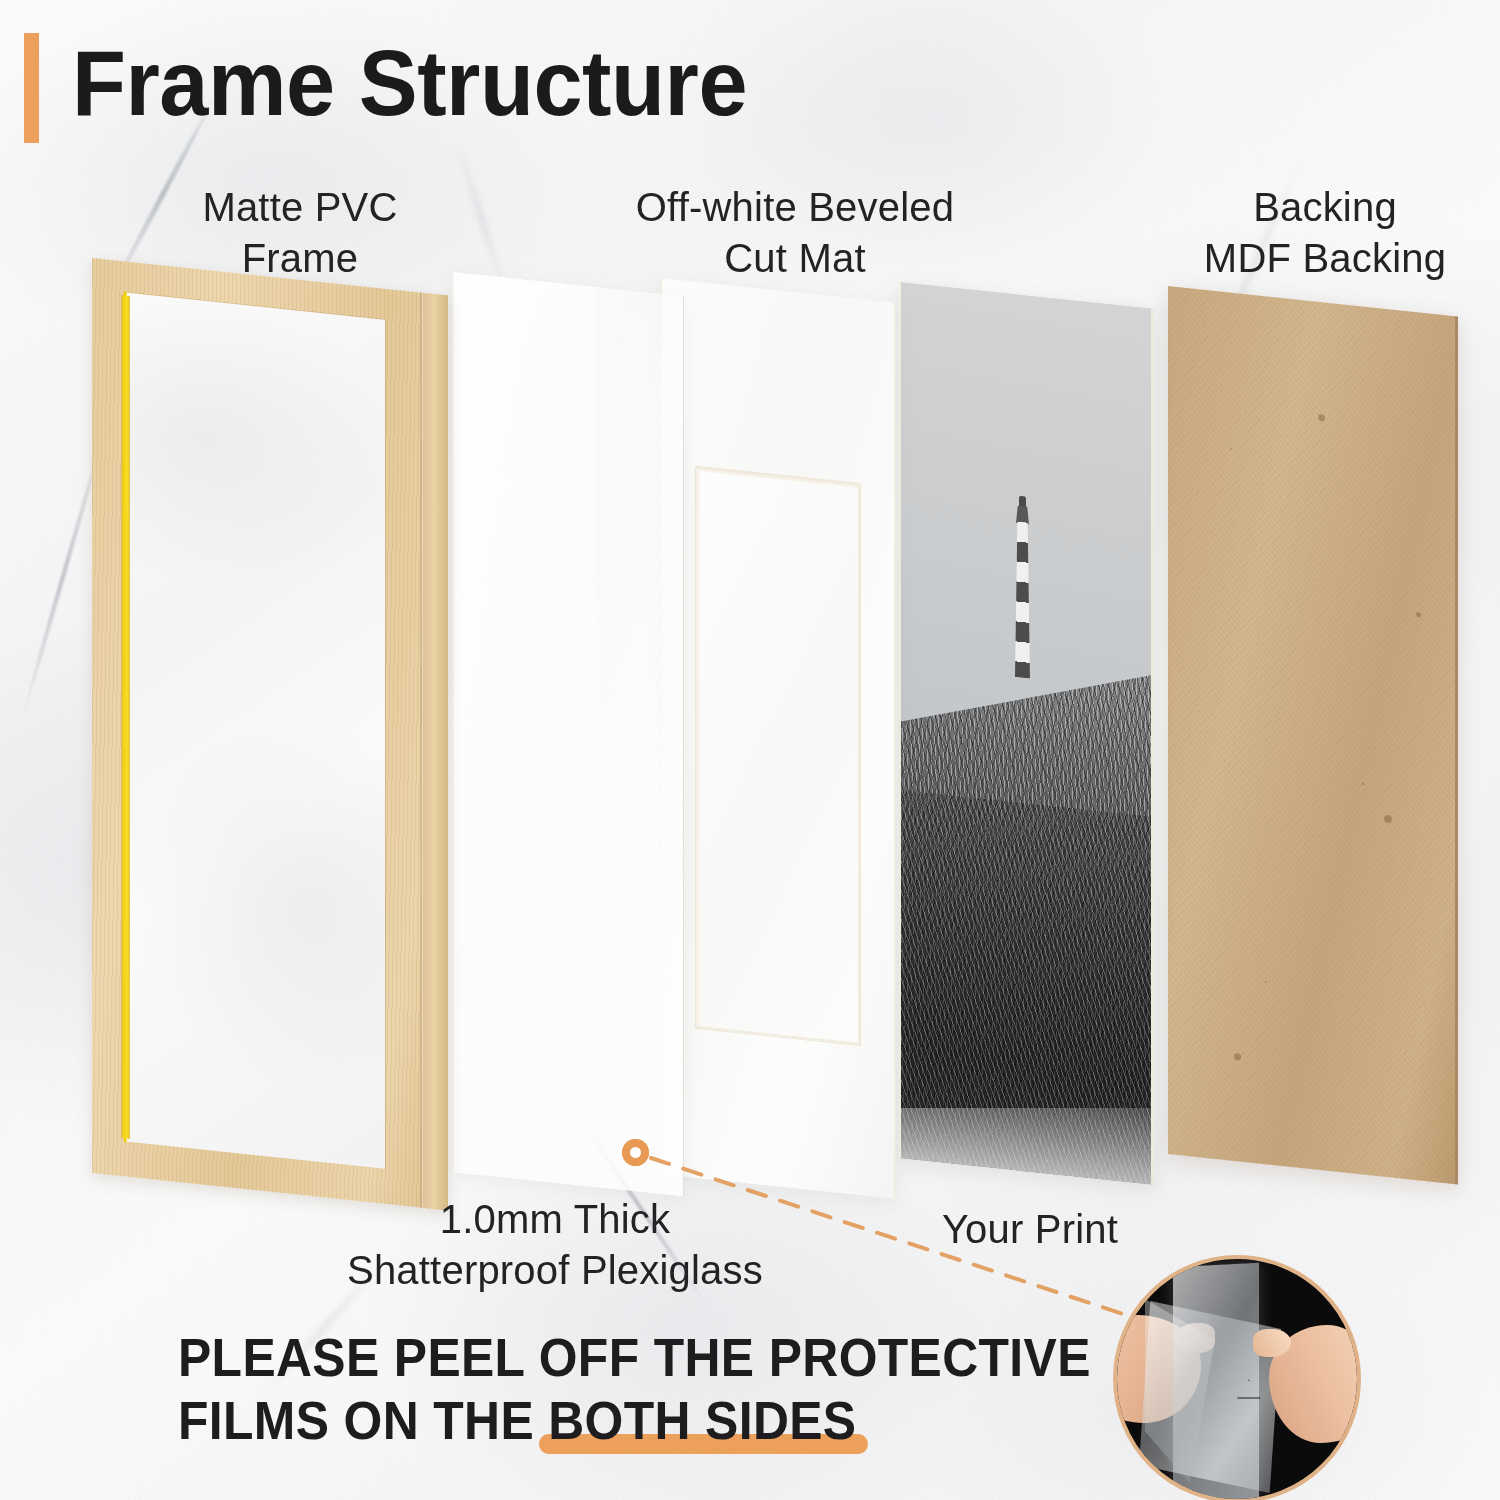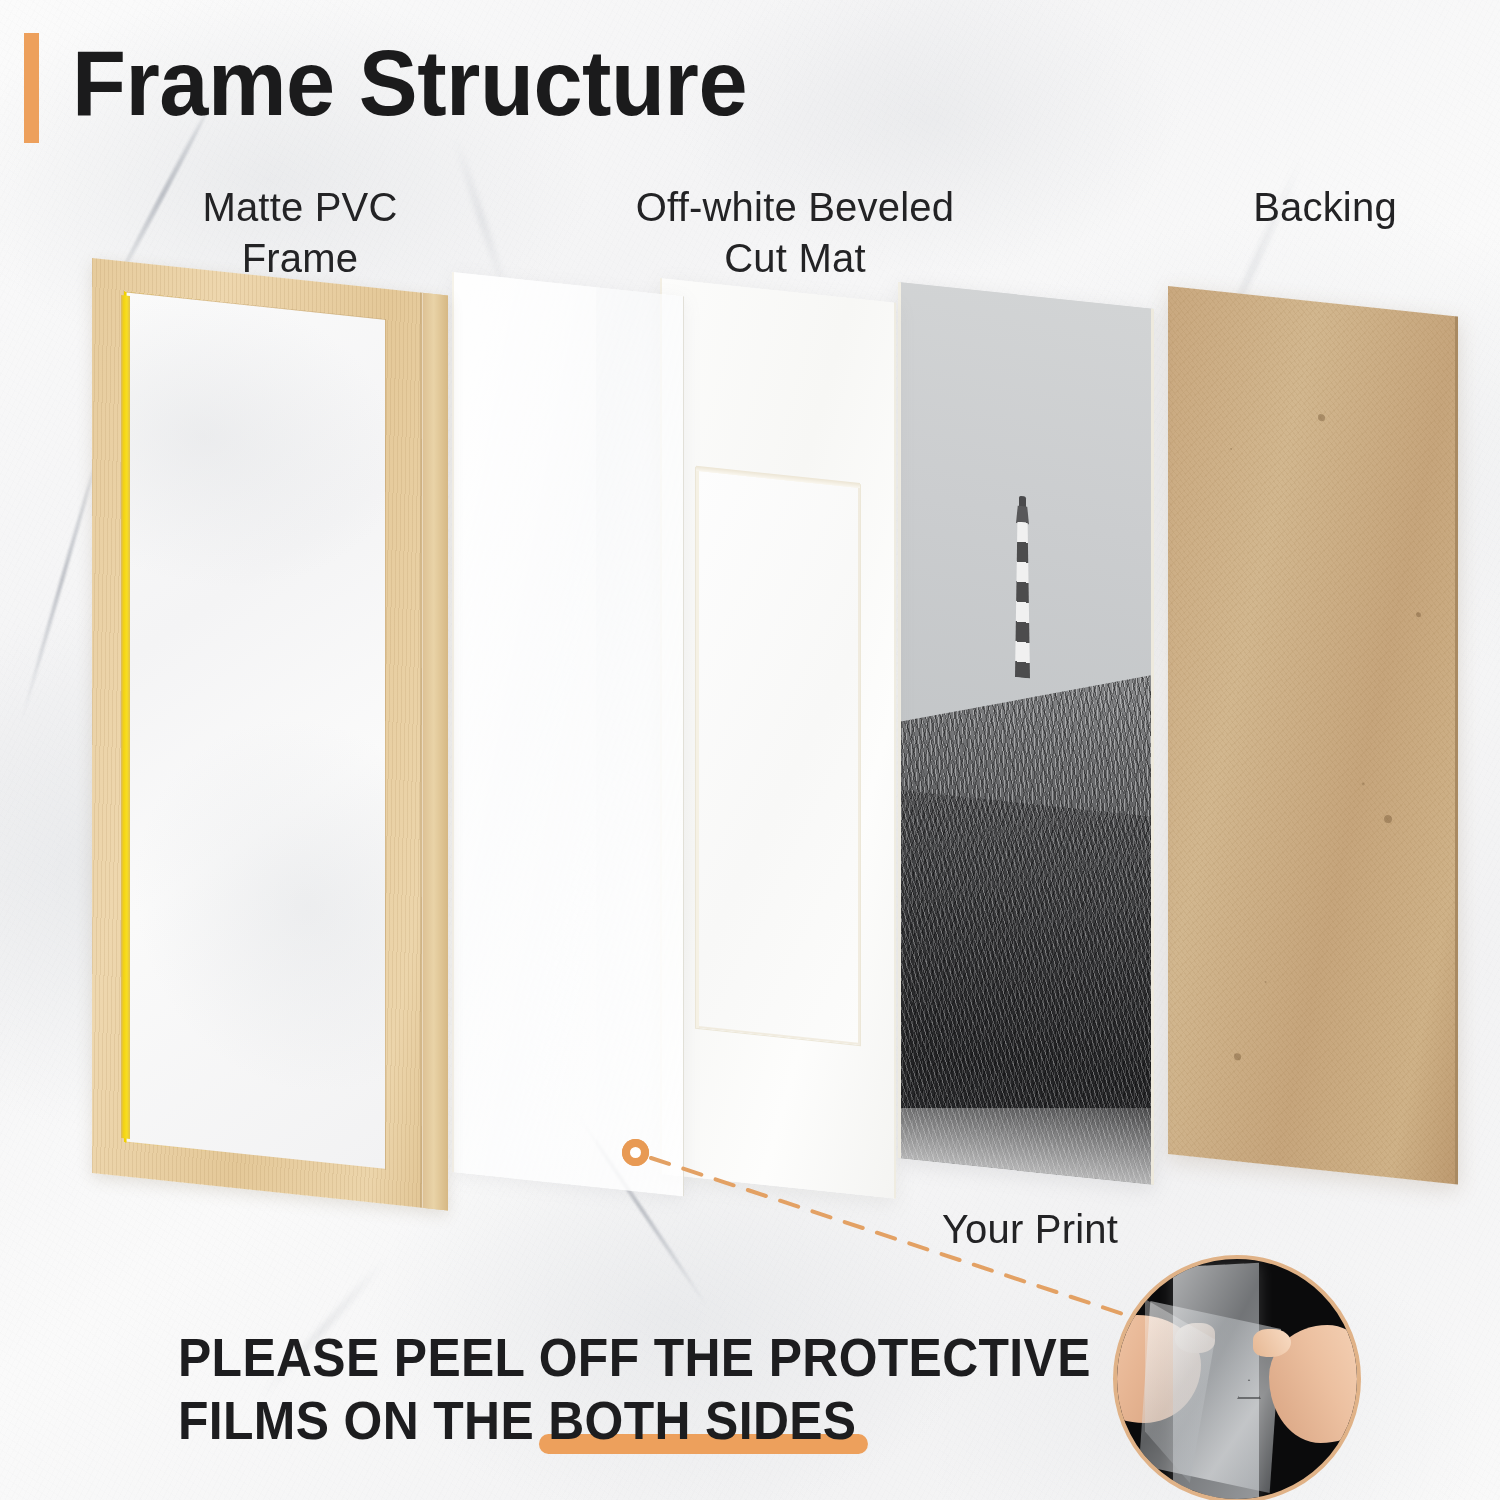--- a/index.html
+++ b/index.html
@@ -453,22 +453,27 @@
     <span>Cut Mat</span>
   </div>
 
   <div class="layer-label" style="left:150px;top:182px;width:300px;">
     <span>Matte PVC</span><br>
     <span>Frame</span>
   </div>
 
   <div class="layer-label" style="left:1145px;top:182px;width:360px;">
     <span>Backing</span><br>
-  </div>
-
+    <span>MDF Backing</span>
+  </div>
+
+  <div class="layer-label" style="left:280px;top:1194px;width:550px;">
+    <span>1.0mm Thick</span><br>
+    <span>Shatterproof Plexiglass</span>
+  </div>
 
   <div class="layer-label" style="left:885px;top:1204px;width:290px;">
     <span>Your Print</span>
   </div>
 
   <svg class="connector" viewBox="0 0 1500 1500">
     <line x1="651" y1="1158" x2="1135" y2="1318" stroke="#e3a164" stroke-width="4" stroke-dasharray="19 15" stroke-linecap="round"></line>
   </svg>
   <div class="conn-dot"></div>
 

